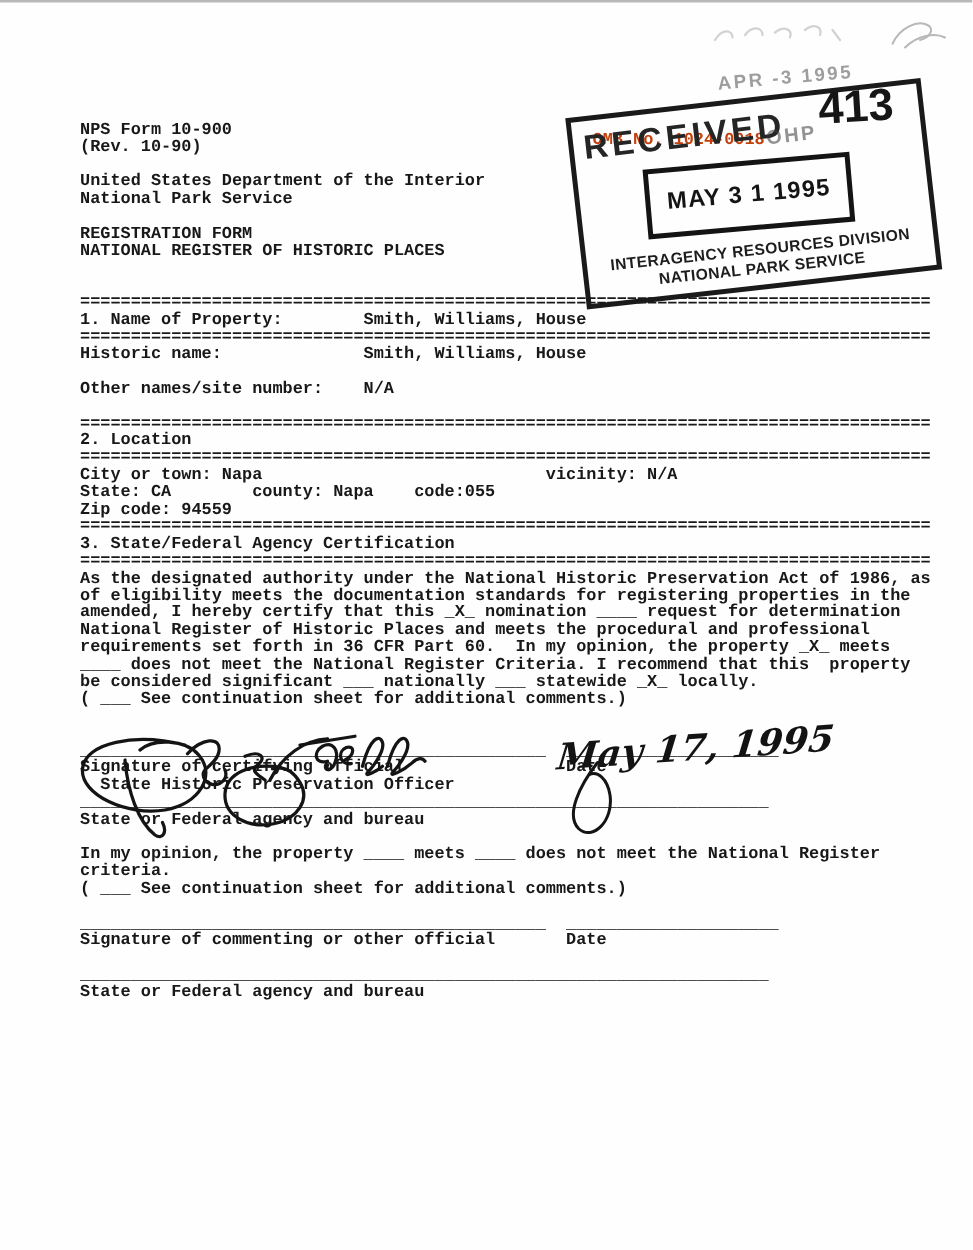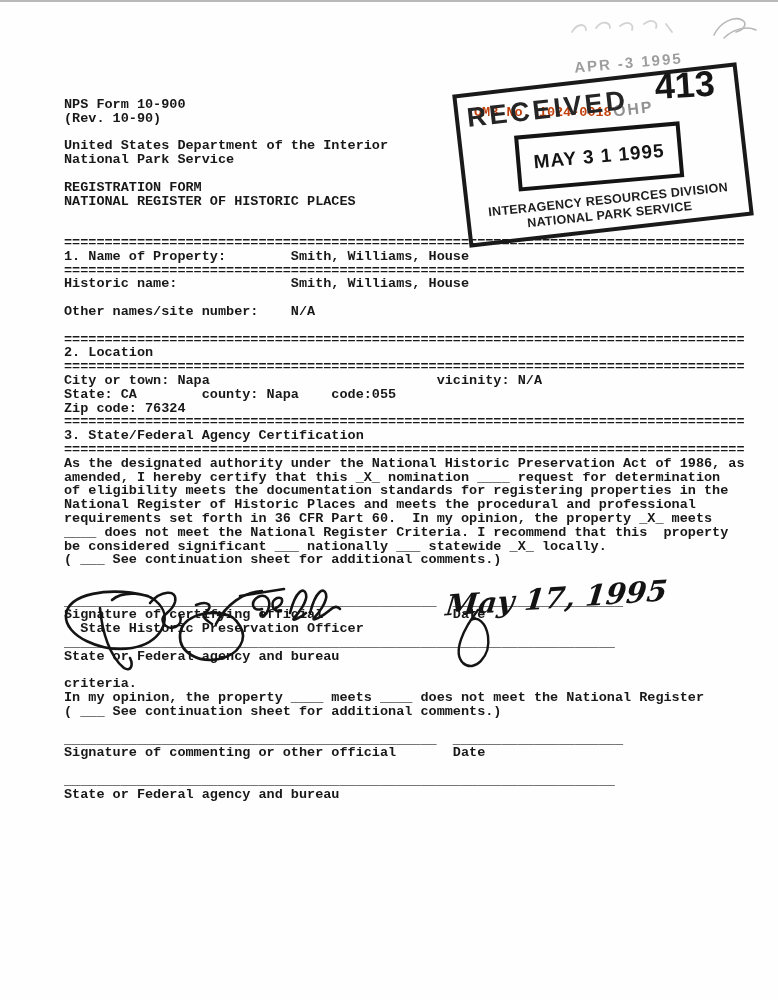--- a/index.html
+++ b/index.html
@@ -84,42 +84,42 @@
       <div class="doc-line">====================================================================================</div>
       <div class="doc-line">Historic name:              Smith, Williams, House</div>
       <div class="doc-line"></div>
       <div class="doc-line">Other names/site number:    N/A</div>
       <div class="doc-line"></div>
       <div class="doc-line">====================================================================================</div>
       <div class="doc-line">2. Location</div>
       <div class="doc-line">====================================================================================</div>
       <div class="doc-line">City or town: Napa                            vicinity: N/A</div>
       <div class="doc-line">State: CA        county: Napa    code:055</div>
-      <div class="doc-line">Zip code: 76324</div>
+      <div class="doc-line">Zip code: 94559</div>
       <div class="doc-line">====================================================================================</div>
       <div class="doc-line">3. State/Federal Agency Certification</div>
       <div class="doc-line">====================================================================================</div>
       <div class="doc-line">As the designated authority under the National Historic Preservation Act of 1986, as</div>
+      <div class="doc-line">of eligibility meets the documentation standards for registering properties in the</div>
       <div class="doc-line">amended, I hereby certify that this _X_ nomination ____ request for determination</div>
-      <div class="doc-line">of eligibility meets the documentation standards for registering properties in the</div>
       <div class="doc-line">National Register of Historic Places and meets the procedural and professional</div>
       <div class="doc-line">requirements set forth in 36 CFR Part 60.  In my opinion, the property _X_ meets</div>
       <div class="doc-line">____ does not meet the National Register Criteria. I recommend that this  property</div>
       <div class="doc-line">be considered significant ___ nationally ___ statewide _X_ locally.</div>
       <div class="doc-line">( ___ See continuation sheet for additional comments.)</div>
       <div class="doc-line"></div>
       <div class="doc-line"></div>
       <div class="doc-line">______________________________________________  _____________________</div>
       <div class="doc-line">Signature of certifying official                Date</div>
       <div class="doc-line">  State Historic Preservation Officer</div>
       <div class="doc-line">____________________________________________________________________</div>
       <div class="doc-line">State or Federal agency and bureau</div>
       <div class="doc-line"></div>
+      <div class="doc-line">In my opinion, the property ____ meets ____ does not meet the National Register</div>
       <div class="doc-line">criteria.</div>
-      <div class="doc-line">In my opinion, the property ____ meets ____ does not meet the National Register</div>
       <div class="doc-line">( ___ See continuation sheet for additional comments.)</div>
       <div class="doc-line"></div>
       <div class="doc-line">______________________________________________  _____________________</div>
       <div class="doc-line">Signature of commenting or other official       Date</div>
       <div class="doc-line"></div>
       <div class="doc-line">____________________________________________________________________</div>
       <div class="doc-line">State or Federal agency and bureau</div>
     </div>
 
   <div class="ghost-apr">APR -3 1995</div>

